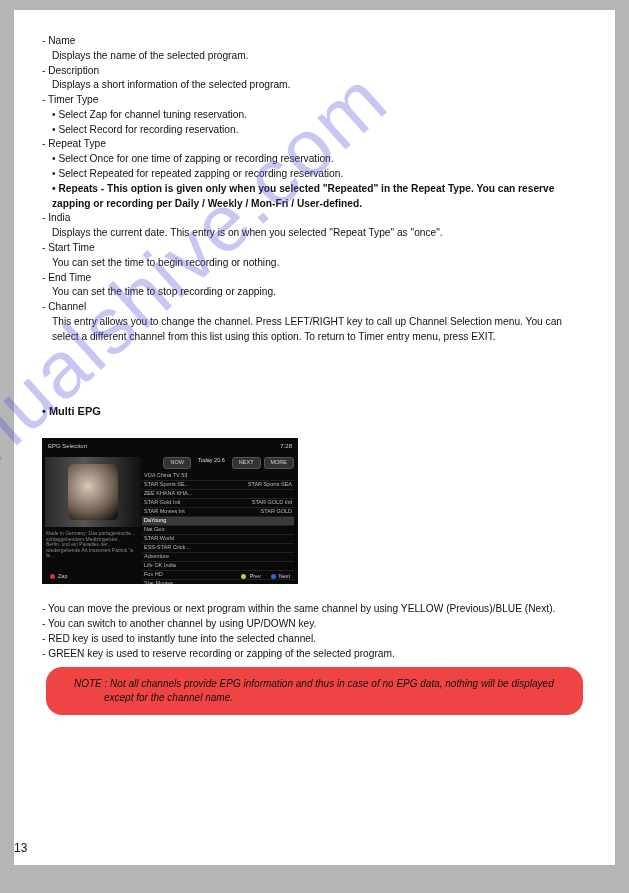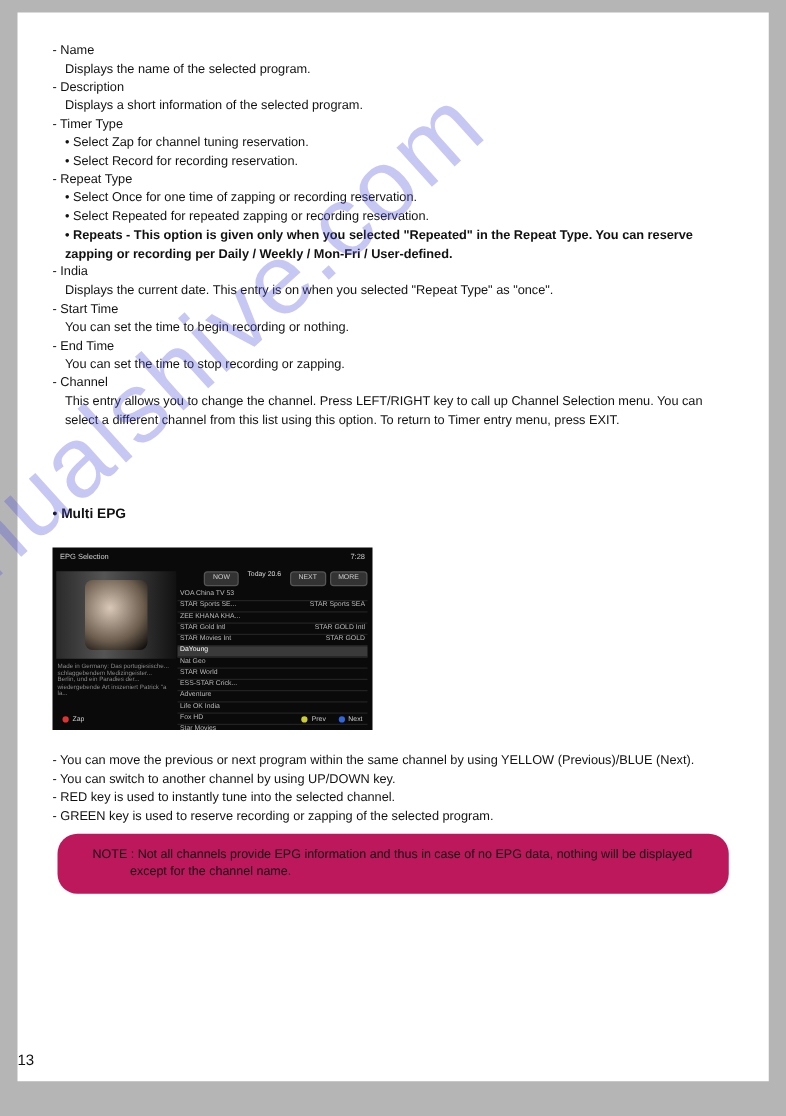--- a/index.html
+++ b/index.html
@@ -46,28 +46,29 @@
   .epg-btns { display:flex; gap:3px; padding:2px 0;}
   .epg-btn { background:#333;border:1px solid #555;border-radius:3px;padding:1px 6px;font-size:5.5px;color:#ccc;}
   .epg-list { padding:1px 0; }
   .epg-li { border-bottom:1px solid #222; padding:0 2px; font-size:5.5px; color:#bbb; display:flex; justify-content:space-between;}
   .epg-hi { background:#3a3a3a; color:#fff;}
   .epg-desc { font-size:5px;color:#888;padding:2px 4px;line-height:1.1;}
   .epg-foot { position:absolute;bottom:3px;left:0;right:0;display:flex;gap:10px;padding:0 8px;font-size:5.5px;color:#ccc;align-items:center;}
   .dot{width:5px;height:5px;border-radius:50%;display:inline-block;margin-right:3px;vertical-align:middle;}
   .dr{background:#d33;} .dy{background:#cc3;} .db{background:#36d;}
   .note {
-    background: #be185d;
+    background: #ef4444;
     border-radius: 16px;
     padding: 10px 16px 10px 28px;
     margin: 6px 4px 0 4px;
     font-size: 10px;
     line-height: 1.4;
     text-indent: -30px;
     padding-left: 58px;
+    font-style: italic;
   }
   .pgnum {
     position: absolute;
     bottom: 8px;
     left: 0; right: 0;
     font-size: 12px;
   }
   .watermark {
     position: absolute;
     left: -40px; top: 160px;

